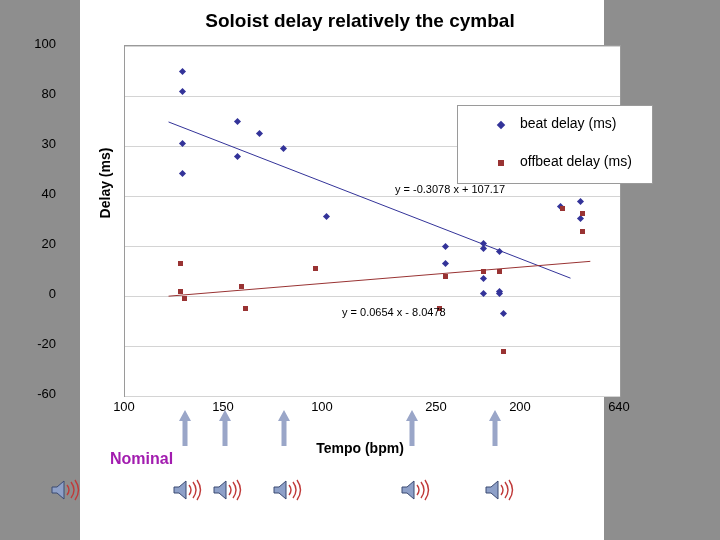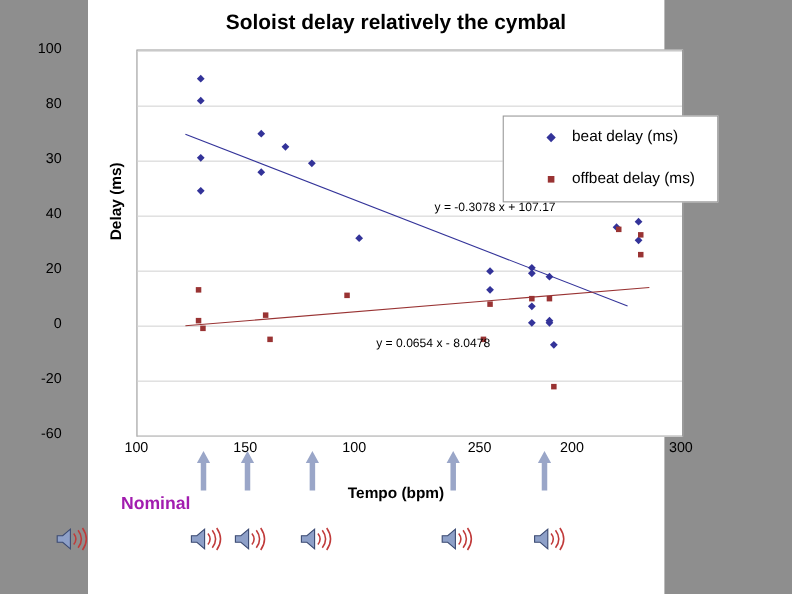--- a/index.html
+++ b/index.html
@@ -111,21 +111,21 @@
       <div class="ytick" style="top: 136px;">30</div>
       <div class="ytick" style="top: 86px;">80</div>
       <div class="ytick" style="top: 36px;">100</div>
     </div>
   <div id="xticks">
       <div class="xtick" style="left: 14px;">100</div>
       <div class="xtick" style="left: 113px;">150</div>
       <div class="xtick" style="left: 212px;">100</div>
       <div class="xtick" style="left: 326px;">250</div>
       <div class="xtick" style="left: 410px;">200</div>
-      <div class="xtick" style="left: 509px;">300</div>
+      <div class="xtick" style="left: 509px;">640</div>
     </div>
 
   <div class="eqn" style="left:315px;top:183px;">y = -0.3078 x + 107.17</div>
   <div class="eqn" style="left:262px;top:306px;">y = 0.0654 x - 8.0478</div>
 
   <div id="xlabel">Tempo (bpm)</div>
 
   <div id="nominal">Nominal</div>
 
   <div id="decor">

